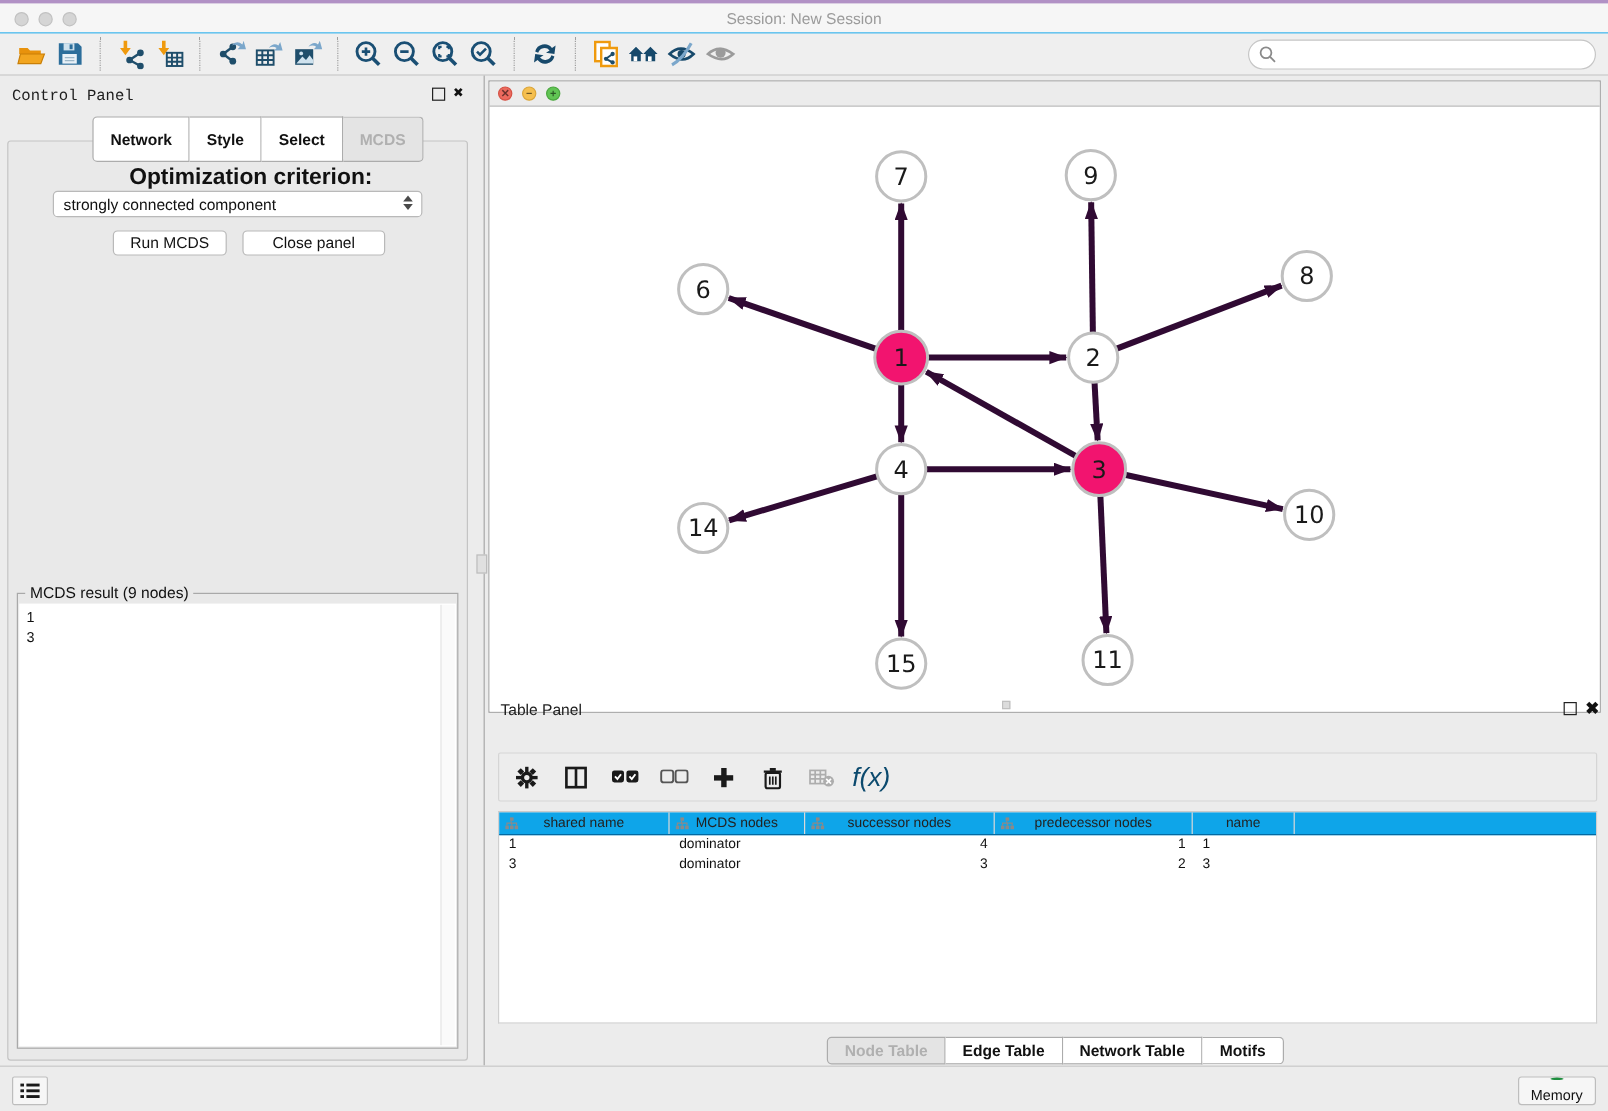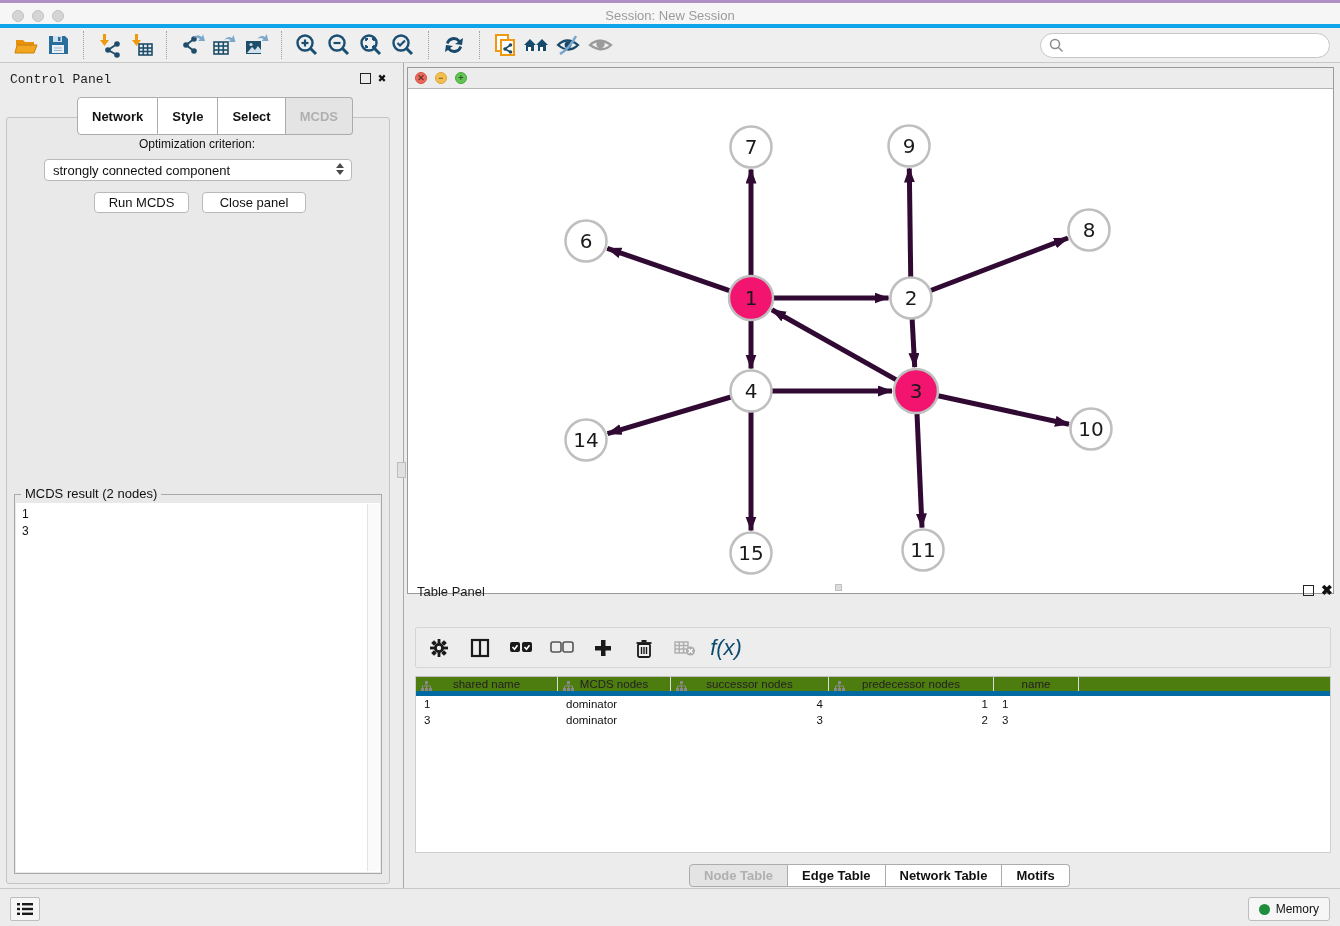--- a/index.html
+++ b/index.html
@@ -1,21 +1,21 @@
 <!DOCTYPE html>
 <html><head>
 <meta charset="utf-8">
 <style>
   * { margin:0; padding:0; box-sizing:border-box; }
   html,body { width:1340px; height:926px; }
   body { font-family:"Liberation Sans", sans-serif; background:#ececec; position:relative; overflow:hidden; }
 
   
   .win-strip { position:absolute; left:0; top:0; width:1340px; height:3px; background:#b191c5; }
-  .titlebar { position:absolute; left:0; top:3px; width:1340px; height:25px; background:#f6f6f6; border-bottom:4px solid #0ea5e9; }
+  .titlebar { position:absolute; left:0; top:3px; width:1340px; height:25px; background:#f6f6f6; border-bottom:1px solid #0ea5e9; }
   .tl-group { position:absolute; left:12px; top:7px; display:flex; gap:8px; }
   .tl { width:12px; height:12px; border-radius:50%; background:#d5d5d5; border:1px solid #c2c2c2; }
   .app-title { position:absolute; left:0; right:0; top:5px; text-align:center; font-size:13px; color:#9b9b9b; }
 
   .toolbar { position:absolute; left:0; top:28px; width:1340px; height:35px; background:#efefef; border-bottom:1px solid #c8c8c8; display:flex; align-items:center; padding:0 10px; }
   .tbi { width:32px; height:30px; display:flex; align-items:center; justify-content:center; cursor:default; }
   .tsep { width:1px; height:28px; border-left:1px dotted #9e9e9e; margin:0 9px; }
   .search-wrap { margin-left:auto; position:relative; }
   .search-input { width:290px; height:25px; border:1px solid #c6c6c6; border-radius:13px; background:#fff; font-size:13px; padding:0 10px 0 28px; outline:none; color:#333; }
   .search-glass { position:absolute; left:9px; top:5px; }
@@ -26,21 +26,21 @@
   .panel-float { position:absolute; width:11px; height:11px; border:1.5px solid #222; top:3px; }
   .panel-close { position:absolute; top:0px; font-size:14px; font-weight:bold; color:#111; }
   .cp-body { position:absolute; left:6px; top:117px; width:384px; height:767px; background:#e9e9e9; border:1px solid #c4c4c4; border-radius:3px; }
   .seg-tabs { position:absolute; display:flex; }
   .seg { border:1px solid #acacac; border-left:none; background:#fff; font-size:13px; font-weight:600; color:#111; display:flex; align-items:center; justify-content:center; height:38px; padding:0 14px; }
   .seg:first-child { border-left:1px solid #acacac; border-radius:4px 0 0 4px; }
   .seg:last-child { border-radius:0 4px 4px 0; }
   .seg.selected { background:#e4e4e4; color:#b0b0b0; }
   #cp-tabs { left:77px; top:97px; position:absolute; z-index:2; }
 
-  .opt-label { position:absolute; left:0; width:394px; top:137px; text-align:center; font-size:12px; color:#111; }
+  .opt-label { position:absolute; left:12px; width:394px; top:137px; text-align:center; font-size:19px; color:#111;font-weight:bold; }
   .opt-select { position:absolute; left:44px; top:159px; width:308px; height:22px; background:#fff; border:1px solid #b9b9b9; border-radius:4px; font-size:13px; color:#111; display:flex; align-items:center; padding:0 8px; }
   .opt-stepper { position:absolute; right:7px; top:3px; display:flex; flex-direction:column; gap:2px; }
   .opt-stepper i { width:0; height:0; border-left:4px solid transparent; border-right:4px solid transparent; }
   .opt-stepper .up { border-bottom:5px solid #4a4a4a; }
   .opt-stepper .dn { border-top:5px solid #4a4a4a; }
   .cp-btn { position:absolute; top:192px; height:21px; background:#fff; border:1px solid #b9b9b9; border-radius:4px; font-size:13px; color:#111; display:flex; align-items:center; justify-content:center; font-family:"Liberation Sans",sans-serif; }
 
   .result-box { position:absolute; left:14px; top:494px; width:368px; height:380px; border:1px solid #a9a9a9; }
   .result-legend { position:absolute; left:6px; top:-9px; background:#e9e9e9; padding:0 4px; font-size:13px; color:#111; }
   .result-area { position:absolute; left:1px; top:8px; right:1px; bottom:1px; background:#fff; font-size:12px; color:#111; padding:3px 6px; white-space:pre; line-height:17px; }
@@ -59,35 +59,35 @@
   .net-grip { position:absolute; left:427px; bottom:2px; width:7px; height:7px; background:#dcdcdc; border:1px solid #c0c0c0; }
 
   
   .tp-header { position:absolute; left:407px; top:582px; width:933px; height:20px; }
   .tp-title { position:absolute; left:10px; top:2px; font-size:13px; color:#1d1d1d; }
   .tp-toolbar { position:absolute; left:415px; top:627px; width:916px; height:41px; background:#ededed; border:1px solid #d5d5d5; border-radius:2px; display:flex; align-items:center; padding:0 10px; gap:15px; }
   .tpi { width:26px; height:26px; display:flex; align-items:center; justify-content:center; }
   .fx-label { font-family:Liberation Sans, sans-serif; font-style:italic; font-size:22px; color:#0c4a6e; }
 
   .data-table { position:absolute; left:415px; top:676px; width:916px; height:177px; background:#fff; border:1px solid #cfcfcf; border-top:1px solid #bdbdbd; font-size:11.5px; color:#111; }
-  .dt-header { display:flex; height:19px; background:#4d7c0f; border-bottom:5px solid #0369a1; }
+  .dt-header { display:flex; height:19px; background:#0ea5e9; border-bottom:1px solid #0369a1; }
   .dt-hcell { position:relative; border-right:1px solid #d9d9d9; display:flex; align-items:center; justify-content:center; color:#222; }
   .dt-hcell .hicon { position:absolute; left:5px; top:4px; }
   .dt-row { display:flex; height:16px; align-items:center; }
   .dt-cell { overflow:hidden; white-space:nowrap; }
   .al { text-align:left; padding-left:8px; }
   .ar { text-align:right; padding-right:6px; }
 
   #tp-tabs { left:689px; top:864px; position:absolute; }
   #tp-tabs .seg { height:23px; }
 
   
   .statusbar { position:absolute; left:0; top:888px; width:1340px; height:38px; background:#ececec; border-top:1px solid #c9c9c9; }
   .sb-left-btn { position:absolute; left:10px; top:8px; width:30px; height:24px; background:#f6f6f6; border:1px solid #bdbdbd; border-radius:2px; display:flex; align-items:center; justify-content:center; }
-  .memory-btn { position:absolute; right:10px; top:8px; height:24px; background:#f6f6f6; border:1px solid #bdbdbd; border-radius:3px; display:flex; align-items:center; gap:6px; padding:0 10px; font-size:12px; color:#111; }
+  .memory-btn { position:absolute; right:10px; top:8px; height:24px; background:#f6f6f6; border:1px solid #bdbdbd; border-radius:3px; display:flex; align-items:center; gap:6px; padding:0 10px; font-size:12px; color:#111;flex-direction:column; }
   .memory-dot { width:11px; height:11px; border-radius:50%; background:#1e8e3e; }
 </style>
 </head>
 <body>
 
 <div class="win-strip"></div>
 <div class="titlebar">
   <div class="tl-group">
     <div class="tl"></div>
     <div class="tl"></div>
@@ -261,24 +261,24 @@
 
 <div class="opt-label">Optimization criterion:</div>
 <div class="opt-select">
   <span>strongly connected component</span>
   <span class="opt-stepper">
       <i class="up"></i>
       <i class="dn"></i>
     </span>
 </div>
 <button class="cp-btn" style="left:94px;width:95px;">Run MCDS</button>
-<button class="cp-btn" style="left:202px;width:104px;">Close panel</button>
+<button class="cp-btn" style="left:202px;width:119px;">Close panel</button>
 
 <div class="result-box">
-  <div class="result-legend">MCDS result (2 nodes)</div>
+  <div class="result-legend">MCDS result (9 nodes)</div>
   <div class="result-area" id="result-area">1
 3</div>
   <div class="result-scroll"></div>
 </div>
 
 <div class="v-divider"></div>
 <div class="v-grip"></div>
 
 <div class="net-win">
   <div class="net-titlebar">

